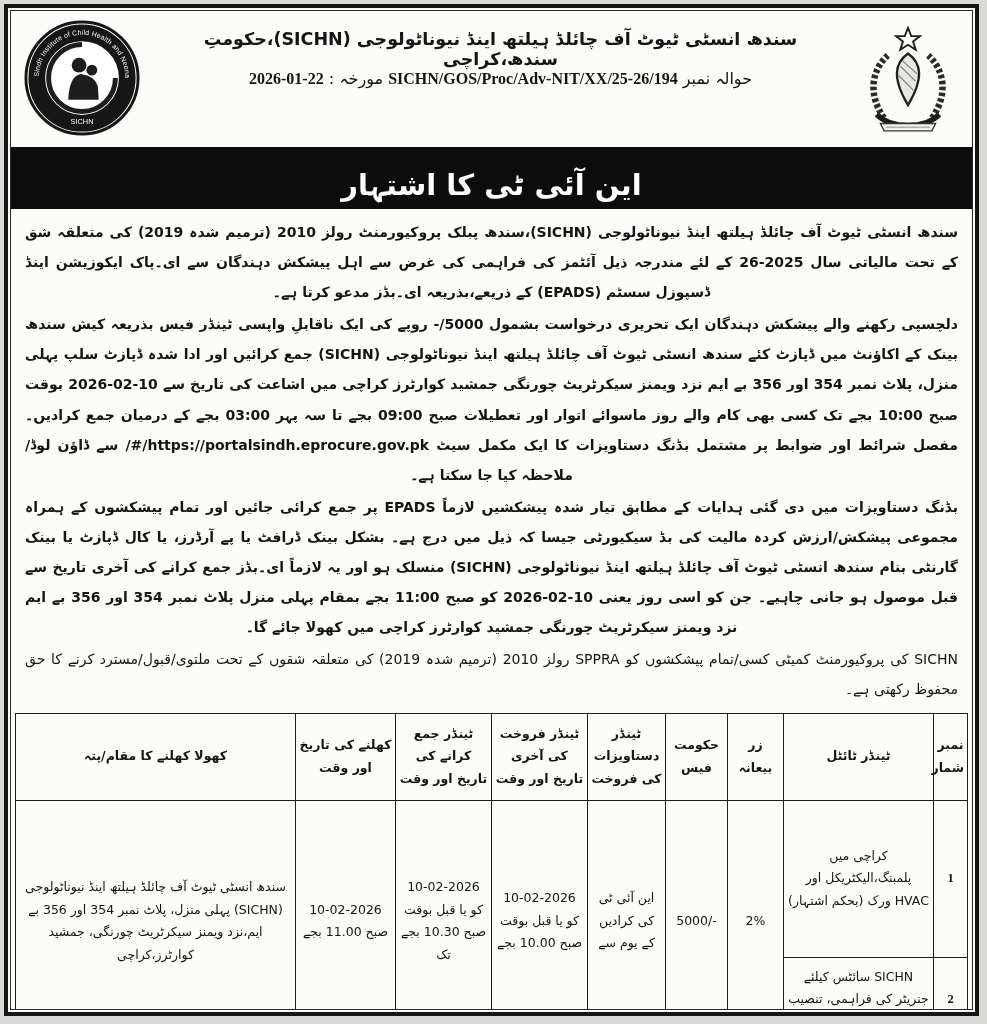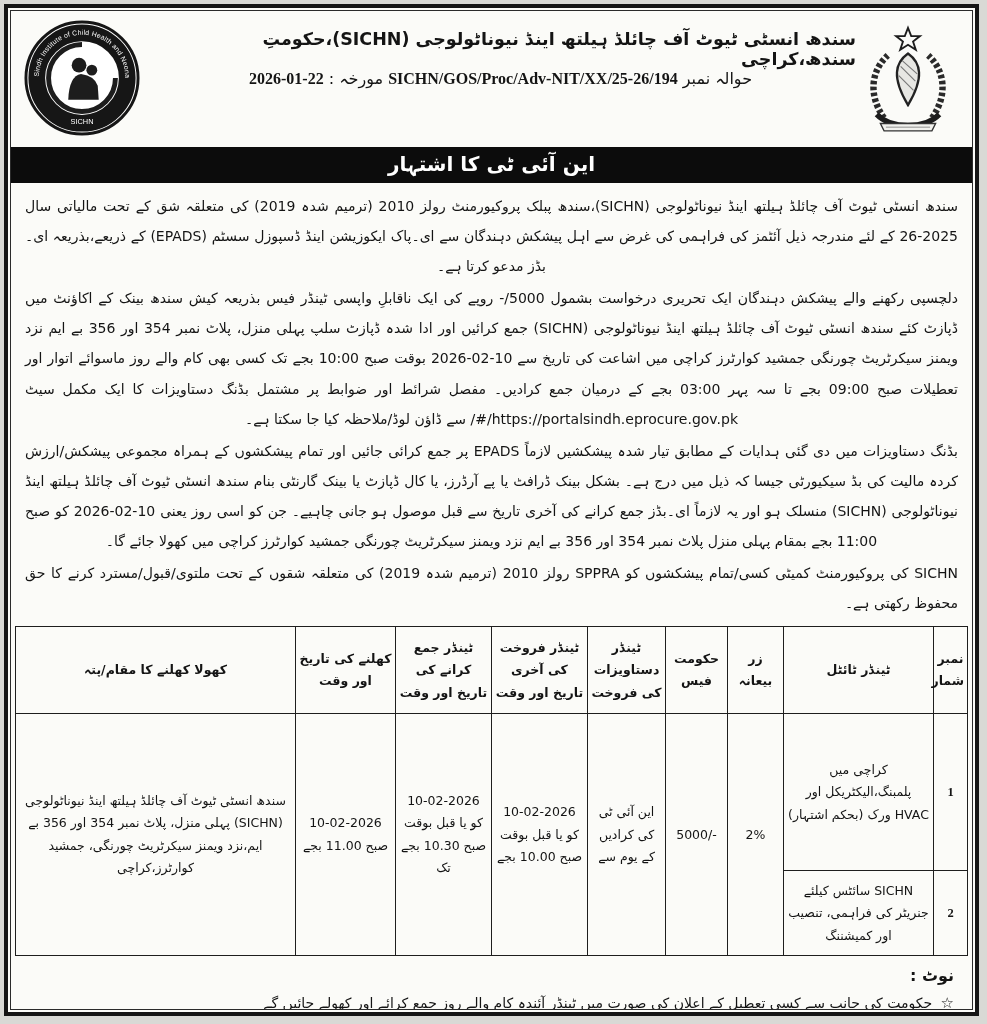--- a/index.html
+++ b/index.html
@@ -21,37 +21,37 @@
     border:1px solid #2b2b2b;
     box-sizing:border-box;
     overflow:hidden;
   }
   
   .header{display:flex;align-items:flex-start;padding:8px 12px 2px 12px;}
   .seal-wrap{width:122px;flex:0 0 auto;}
   .crest-wrap{width:104px;flex:0 0 auto;display:flex;justify-content:center;padding-top:6px;}
   .head-center{flex:1;text-align:center;direction:rtl;padding-top:2px;}
   .head-line1{font-size:33px;font-weight:bold;line-height:1.25;letter-spacing:1px;}
-  .head-line2{font-size:17.5px;font-weight:bold;margin-top:8px;text-align:right;}
+  .head-line2{font-size:17.5px;font-weight:bold;margin-top:8px;}
   .head-line3{font-size:16px;direction:rtl;}
   .head-line3 .ref{font-weight:bold;font-family:"Liberation Serif","DejaVu Serif",serif;}
   .head-line3 .dt{font-weight:bold;font-family:"Liberation Serif","DejaVu Serif",serif;}
   
   .titlebar{
     background:#0c0c0c;color:#fff;text-align:center;
-    font-size:20px;font-weight:bold;
-    padding:5px 0 7px 0;margin:4px 0 2px 0;letter-spacing:1px;
+    font-size:29px;font-weight:bold;
+    padding:21px 0 7px 0;margin:4px 0 2px 0;letter-spacing:1px;
   }
   
   .paras{padding:6px 14px 0 14px;}
   .para{
     direction:rtl;text-align:justify;text-align-last:right;
     font-size:14px;line-height:2.15;margin:0 0 2px 0;
   }
-  .para.center-last{text-align-last:center;}
+  .para.center-last{text-align-last:center;font-weight:bold;}
   
   table.tender{
     direction:rtl;border-collapse:collapse;
     width:952px;margin:8px auto 0 auto;
     font-size:12.5px;table-layout:fixed;
   }
   table.tender th,table.tender td{
     border:1.6px solid #1e1e1e;
     text-align:center;vertical-align:middle;
     padding:4px 3px;line-height:1.8;

